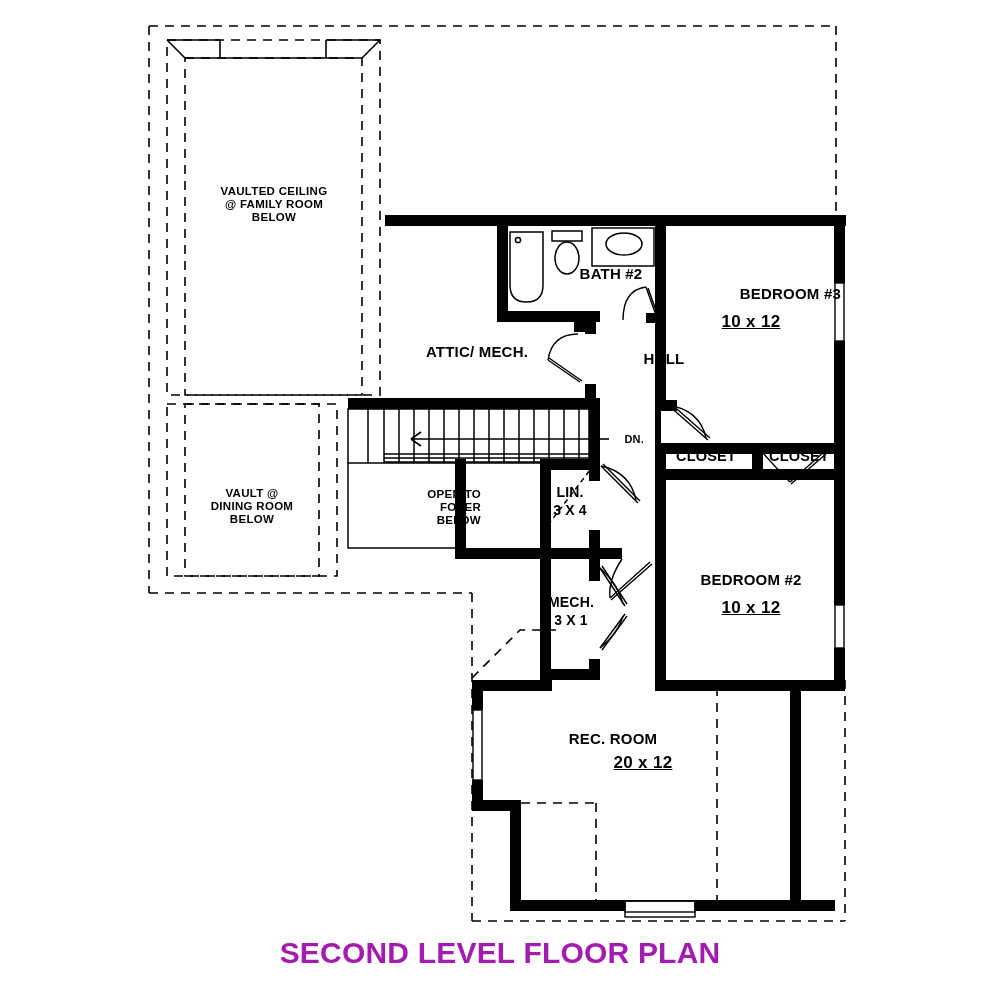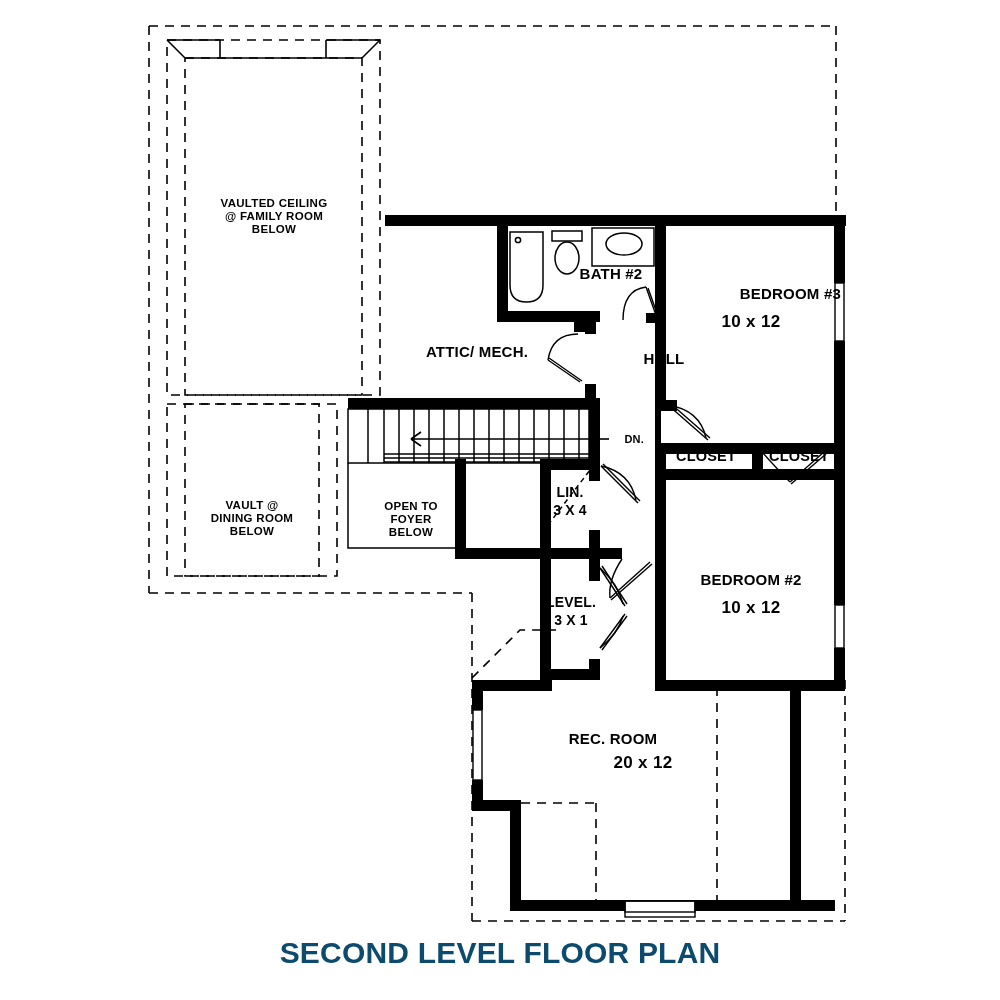--- a/index.html
+++ b/index.html
@@ -30,50 +30,50 @@
     color: #000000;
     font-weight: bold;
     text-align: center;
     line-height: 1.12;
     white-space: pre;
     letter-spacing: 0.2px;
   }
   .lbl-note {
     font-size: 11.5px;
     letter-spacing: 0.3px;
-    margin-top: 12px;
   }
   .lbl-room {
     font-size: 15px;
     letter-spacing: 0.2px;
   }
   .lbl-dim {
     font-size: 17px;
     letter-spacing: 0.3px;
+    text-decoration: underline;
   }
   .lbl-small {
     font-size: 14px;
   }
   .lbl-tiny {
     font-size: 11px;
     letter-spacing: 0.2px;
   }
   .lbl-closet {
     font-size: 14.5px;
     letter-spacing: 0.2px;
   }
   #plan-title {
     position: absolute;
     left: 0;
     top: 936px;
     width: 1000px;
     text-align: center;
     font-size: 30px;
     font-weight: bold;
-    color: #0c4a6e;
+    color: #a21caf;
     letter-spacing: 0.2px;
   }
   .stack {
     transform: translateX(-50%);
   }
 </style>
 </head>
 <body>
 
 <div id="page">
@@ -299,41 +299,41 @@
   </svg>
 
   <div class="lbl lbl-note stack" style="left:274px; top:185px; width:200px;">VAULTED CEILING
 @ FAMILY ROOM
 BELOW</div>
 
   <div class="lbl lbl-note stack" style="left:252px; top:487px; width:190px;">VAULT @
 DINING ROOM
 BELOW</div>
 
-  <div class="lbl lbl-note stack" style="left:411px; top:488px; width:140px;">OPEN TO
+  <div class="lbl lbl-note stack" style="left:411px; top:488px; width:140px;text-align:right;">OPEN TO
 FOYER
 BELOW</div>
 
   <div class="lbl lbl-room stack" style="left:611px; top:266px; width:150px;">BATH #2</div>
 
   <div class="lbl lbl-room stack" style="left:751px; top:286px; width:180px;text-align:right;">BEDROOM #3</div>
   <div class="lbl lbl-dim stack" style="left:751px; top:312px; width:180px;">10 x 12</div>
 
   <div class="lbl lbl-room stack" style="left:477px; top:344px; width:200px;">ATTIC/ MECH.</div>
 
   <div class="lbl lbl-room stack" style="left:664px; top:351px; width:120px;">HALL</div>
 
   <div class="lbl lbl-closet stack" style="left:706px; top:448px; width:110px;">CLOSET</div>
 
   <div class="lbl lbl-closet stack" style="left:799px; top:448px; width:110px;">CLOSET</div>
 
   <div class="lbl lbl-small stack" style="left:570px; top:485px; width:90px;">LIN.</div>
   <div class="lbl lbl-small stack" style="left:570px; top:503px; width:90px;">3 X 4</div>
 
-  <div class="lbl lbl-small stack" style="left:571px; top:595px; width:90px;">LEVEL.</div>
+  <div class="lbl lbl-small stack" style="left:571px; top:595px; width:90px;">MECH.</div>
   <div class="lbl lbl-small stack" style="left:571px; top:613px; width:90px;">3 X 1</div>
 
   <div class="lbl lbl-room stack" style="left:751px; top:572px; width:180px;">BEDROOM #2</div>
   <div class="lbl lbl-dim stack" style="left:751px; top:598px; width:180px;">10 x 12</div>
 
   <div class="lbl lbl-room stack" style="left:613px; top:731px; width:180px;">REC. ROOM</div>
   <div class="lbl lbl-dim stack" style="left:643px; top:753px; width:180px;">20 x 12</div>
 
   <div class="lbl lbl-tiny" style="left:604px; top:433px; width:40px; text-align:right;">DN.</div>
 

